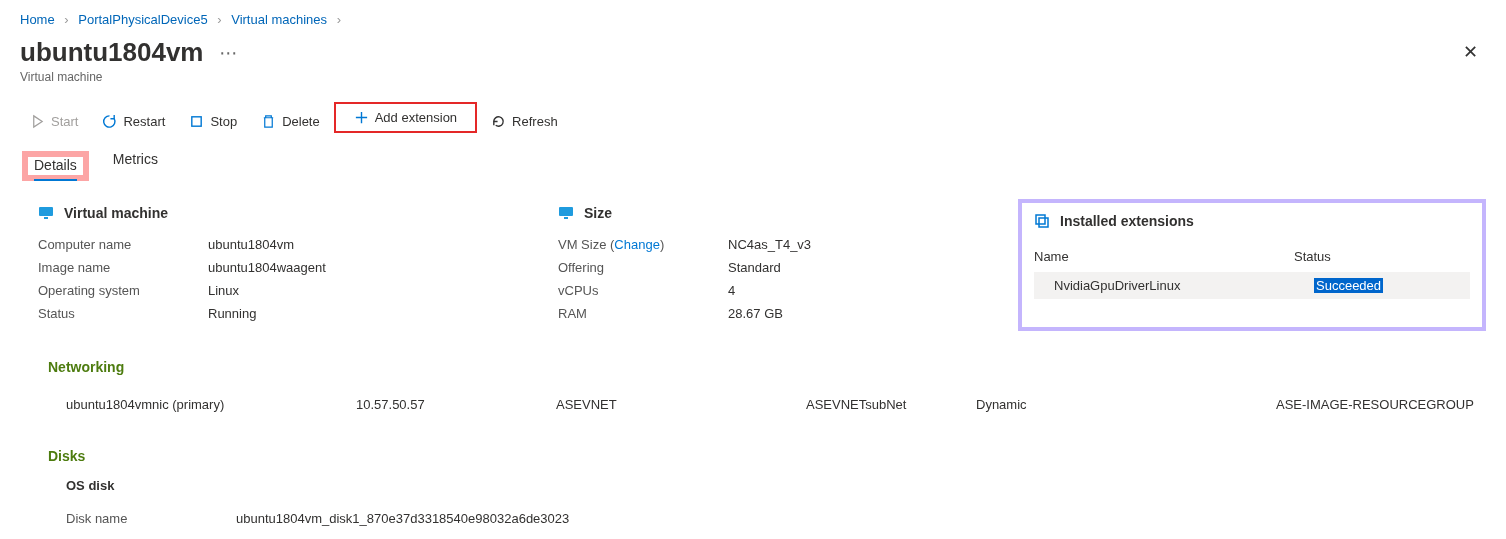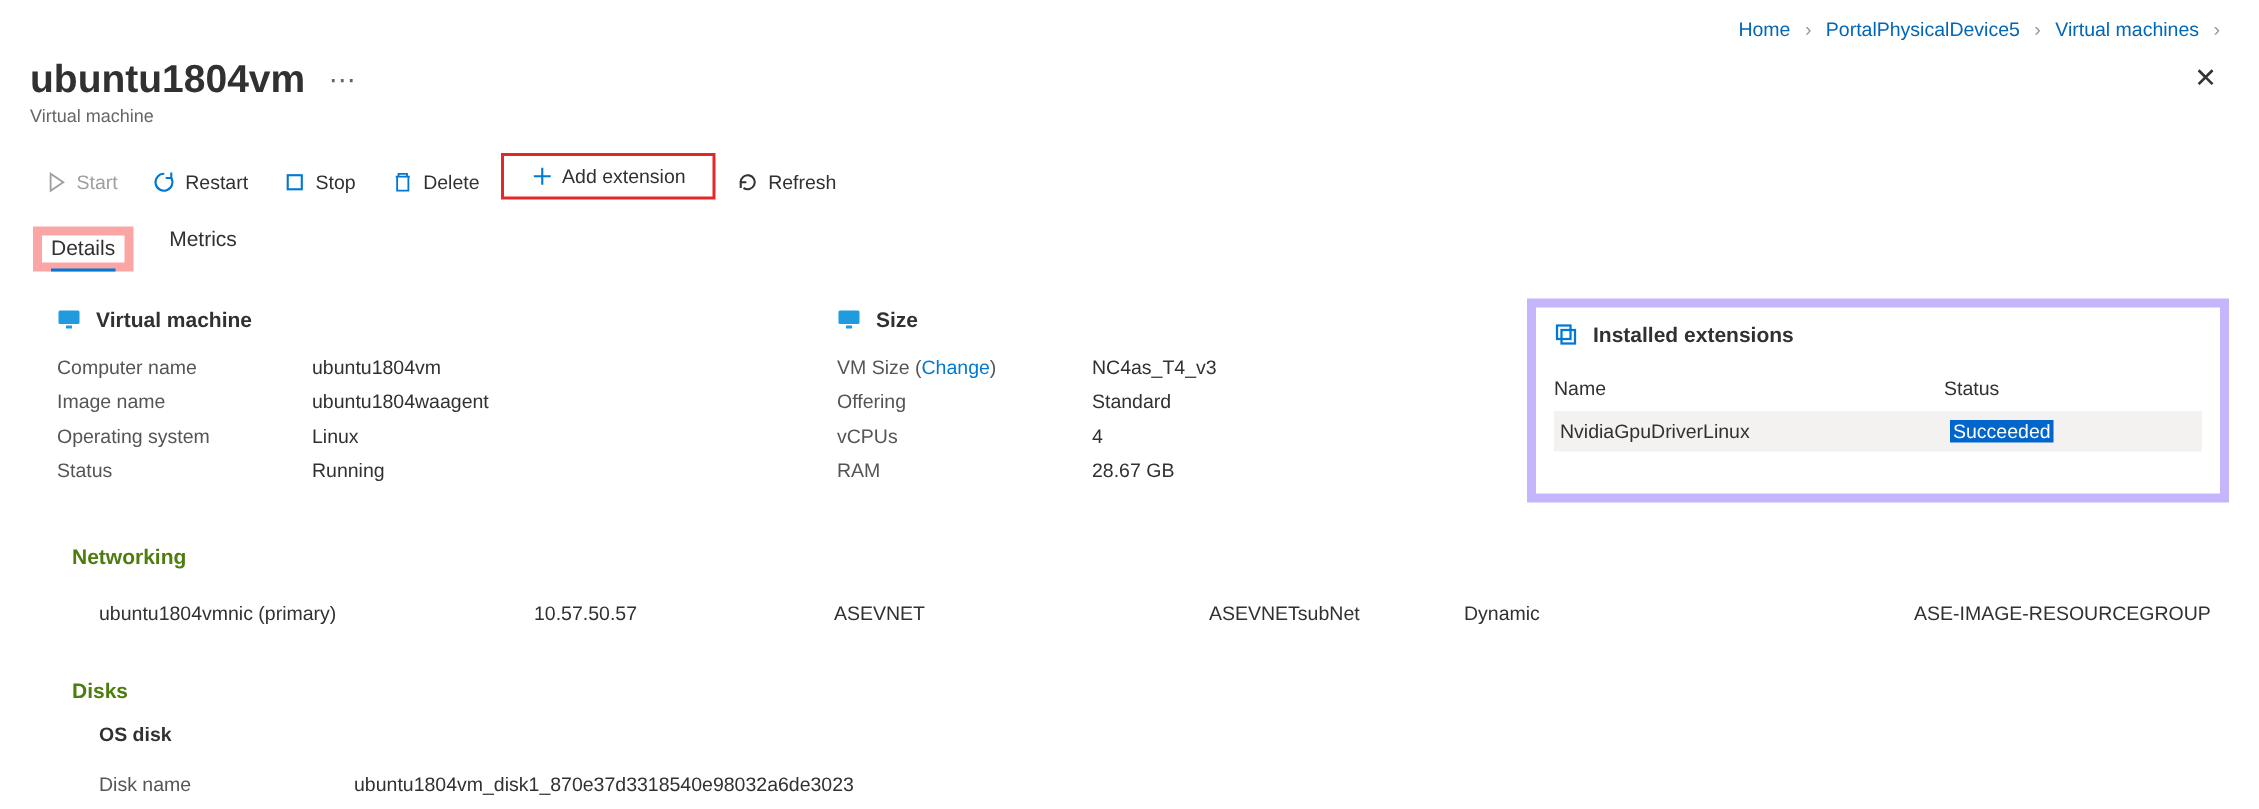--- a/index.html
+++ b/index.html
@@ -4,21 +4,21 @@
 <style>
   * { box-sizing: border-box; margin: 0; padding: 0; }
   body {
     font-family: "Segoe UI", -apple-system, sans-serif;
     font-size: 13px;
     color: #323130;
     background: #fff;
     padding: 8px 20px;
     width: 1506px;
   }
-  .breadcrumb { font-size: 13px; padding: 4px 0 10px 0; text-align: right; }
+  .breadcrumb { font-size: 13px; padding: 4px 0 10px 0; }
   .breadcrumb a { color: #0066b8; text-decoration: none; }
   .breadcrumb .sep { color: #999; margin: 0 6px; }
   .page-header { display:flex; align-items:flex-start; justify-content:space-between; }
   .page-title { font-size: 26px; font-weight: 600; color: #323130; }
   .page-sub { font-size: 12px; color: #666; margin-top: 2px; }
   .ellipsis { margin-left: 12px; color:#666; font-size:18px; position:relative; top:-2px;}
   .close-x { font-size: 18px; color:#333; cursor:pointer; padding:4px 8px; }
   .toolbar { display:flex; align-items:flex-end; gap: 4px; margin-top: 18px; }
   .toolbar-btn {
     display:flex; align-items:center; gap:6px;
@@ -40,24 +40,24 @@
   .kv-row { display:flex; padding: 4px 0; font-size:13px;}
   .kv-label { flex:0 0 170px; color:#555; }
   .kv-value { color:#323130; }
   .link { color:#0078d4;text-align:center; }
   .section-link-head { display:flex; align-items:center; gap:10px; font-weight:600; font-size:14px; margin:28px 0 14px 0;}
   .section-link-head .txt { color:#4d7c0f; }
   .net-head, .net-row { display:flex; padding:8px 0;}
   .net-head { color:#333; font-weight:400; border-bottom: none;}
   .net-row { color:#323130; }
   .nc1{flex:0 0 290px;} .nc2{flex:0 0 200px;} .nc3{flex:0 0 250px;} .nc4{flex:0 0 170px;} .nc5{flex:0 0 300px;} .nc6{flex:1;}
-  .ext-panel { border:6px solid #c4b5fd; padding:10px 12px 28px 12px; margin-top:-6px;}
+  .ext-panel { border:4px solid #c4b5fd; padding:10px 12px 28px 12px; margin-top:-6px;}
   .ext-head-row { display:flex; font-size:13px; padding:8px 0; }
   .ec1{flex:0 0 260px;} .ec2{flex:1;}
-  .ext-data-row { display:flex; font-size:13px; padding:6px 4px; background:#f3f2f1;}
+  .ext-data-row { display:flex; font-size:13px; padding:6px 20px; background:#f3f2f1;}
   .ext-data-row .ec2 span { background:#0066cc; color:#fff; padding:0 2px;}
   .os-sub { font-weight:600; font-size:13px; margin:10px 0 14px 28px;}
   .highlight-red { border:2px solid #e42828; padding:2px 8px; display:inline-flex;}
   .tab-wrap-red { border:6px solid #fca5a5; padding:0 6px 2px 6px; display:inline-block;}
   .net-under { padding-left:46px; }
   .disk-under { padding-left:18px; }
 </style>
 </head>
 <body>
 

